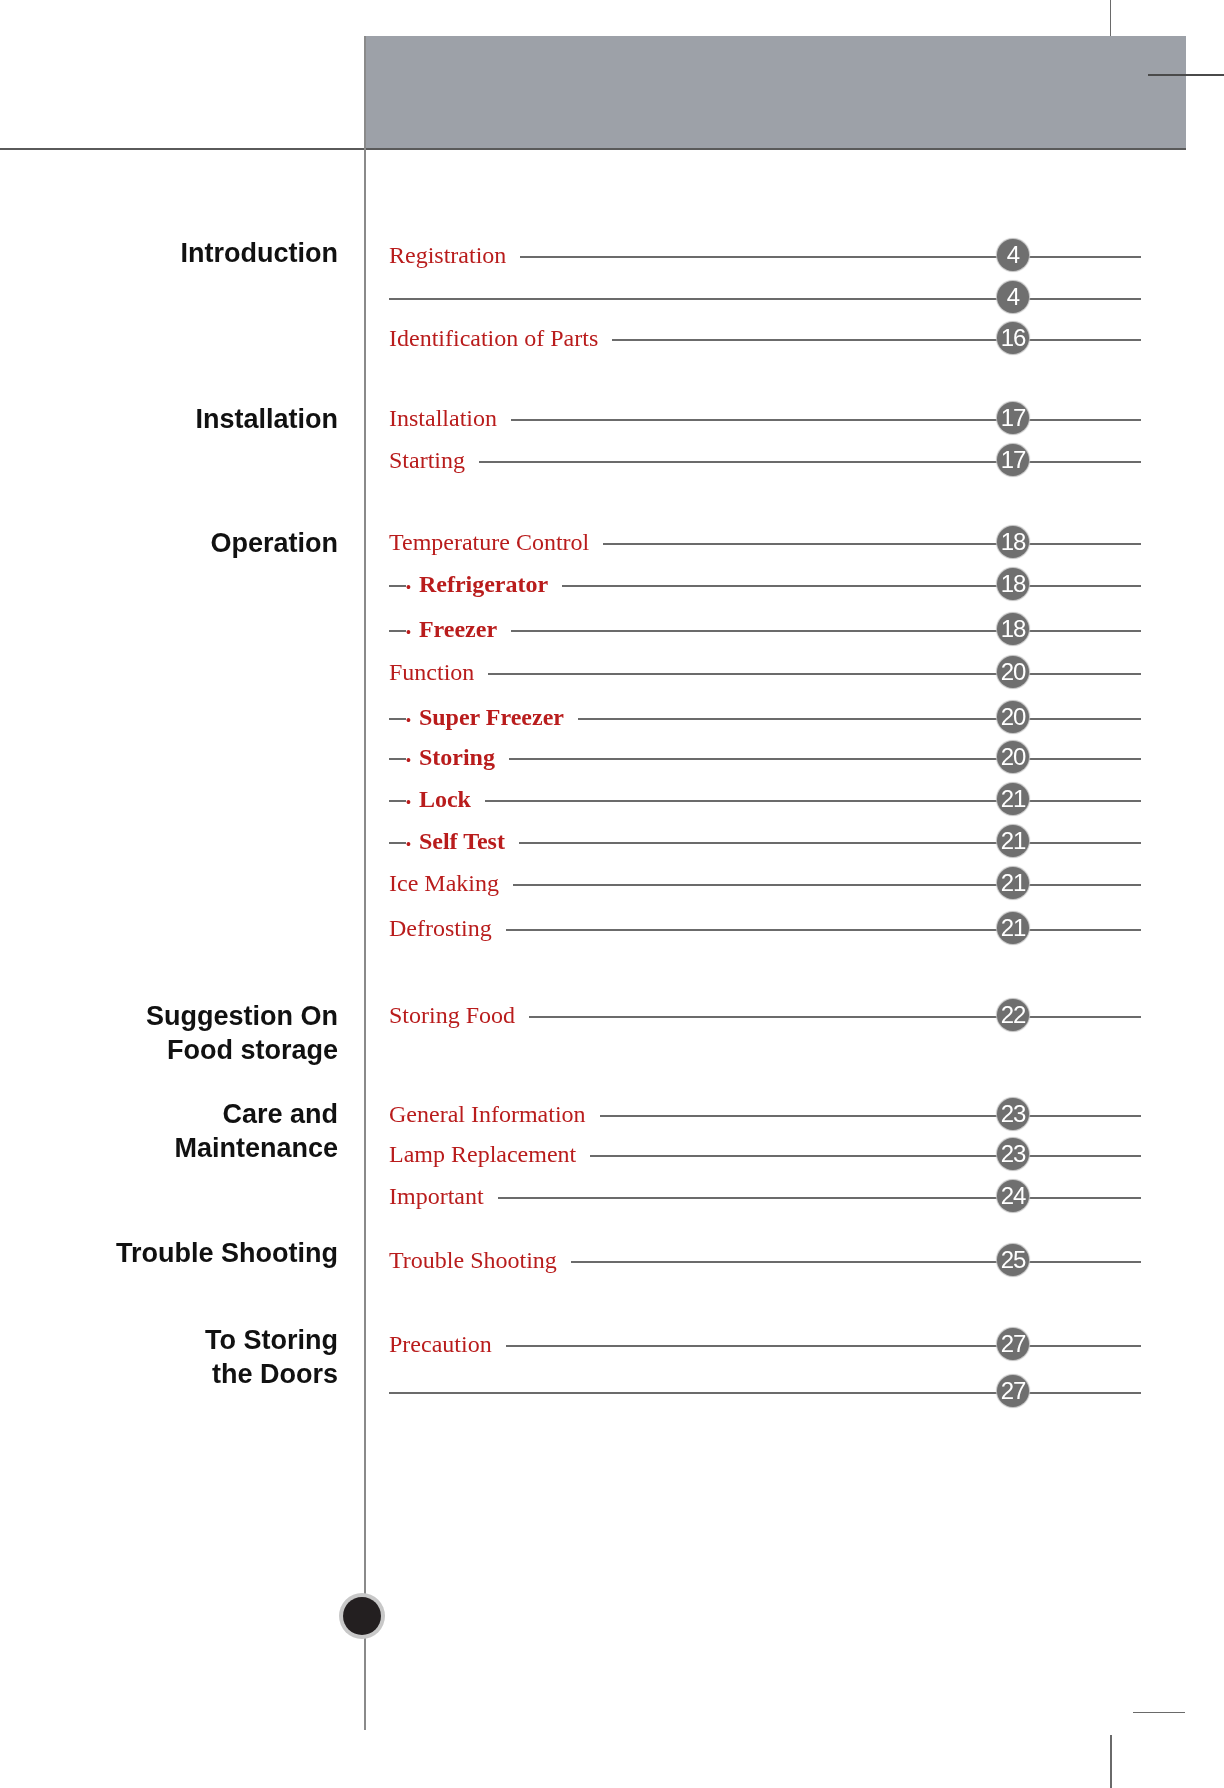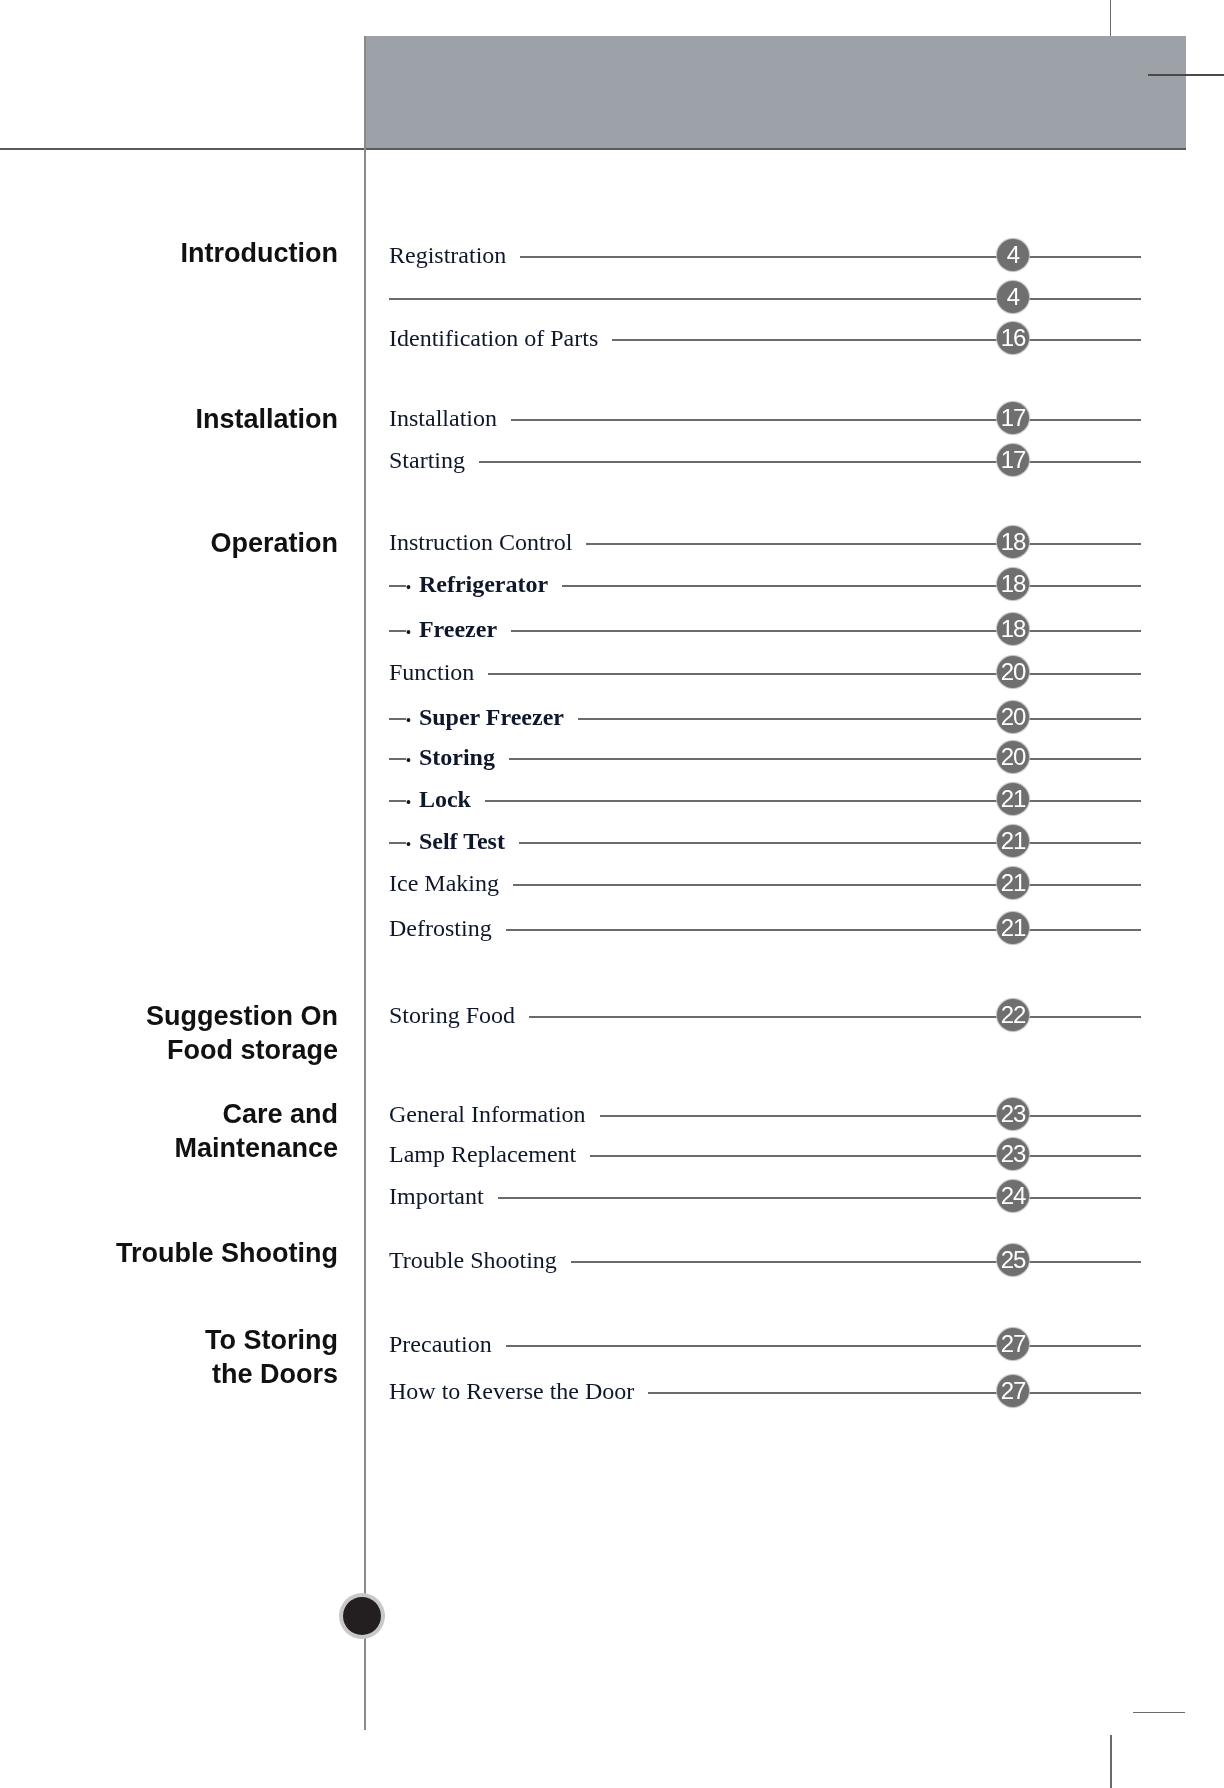--- a/index.html
+++ b/index.html
@@ -9,21 +9,21 @@
   .spine { position:absolute; left:364px; top:36px; width:2px; height:1694px; background:#8a8a8a; }
   .crop-top-v { position:absolute; left:1110px; top:0; width:1px; height:36px; background:#6a6a6a; }
   .crop-top-h { position:absolute; left:1148px; top:74px; width:76px; height:2px; background:#4a4a4a; }
   .crop-bot-h { position:absolute; left:1133px; top:1712px; width:52px; height:1px; background:#6a6a6a; }
   .crop-bot-v { position:absolute; left:1110px; top:1735px; width:2px; height:53px; background:#6a6a6a; }
   .page-dot { position:absolute; left:343px; top:1597px; width:38px; height:38px; border-radius:50%; background:#231f20; box-shadow:0 0 0 4px #c8c8c8; }
 
   .section-title { position:absolute; right:886px; width:300px; text-align:right; font-family:"Liberation Sans", sans-serif; font-weight:bold; font-size:27px; line-height:34px; color:#111; }
 
   .entry { position:absolute; left:389px; width:752px; height:34px; }
-  .entry .label { position:absolute; left:0; top:0; font-size:24px; line-height:34px; color:#0f172a; background:#fff; padding-right:14px; white-space:nowrap; z-index:2; }
+  .entry .label { position:absolute; left:0; top:0; font-size:24px; line-height:34px; color:#b91c1c; background:#fff; padding-right:14px; white-space:nowrap; z-index:2; }
   .entry.sub .label { left:17px;font-weight:bold; }
   .entry .leader { position:absolute; left:0; right:0; top:18px; height:2px; background:#6b6b6b; z-index:1; }
   .entry .badge { position:absolute; left:608px; top:1px; width:32px; height:32px; border-radius:50%; background:#6f6f6f; color:#fff; font-family:"Liberation Sans", sans-serif; font-size:24px; line-height:32px; text-align:center; letter-spacing:-1px; z-index:3; box-shadow:0 0 1px 1px #bdbdbd; }
 </style>
 </head>
 <body>
 
 <div class="header-band"></div>
 <div class="header-rule"></div>
 <div class="spine"></div>
@@ -61,21 +61,21 @@
     <div class="leader"></div>
     <span class="badge">17</span>
   </div>
 <div class="entry" style="top:443px;">
     <span class="label">Starting</span>
     <div class="leader"></div>
     <span class="badge">17</span>
   </div>
 
 <div class="entry" style="top:525px;">
-    <span class="label">Instruction Control</span>
+    <span class="label">Temperature Control</span>
     <div class="leader"></div>
     <span class="badge">18</span>
   </div>
 <div class="entry sub" style="top:567px;">
     <span class="label"><span style="font-size:14px;margin-right:8px;">•</span><span>Refrigerator</span></span>
     <div class="leader"></div>
     <span class="badge">18</span>
   </div>
 <div class="entry sub" style="top:612px;">
     <span class="label"><span style="font-size:14px;margin-right:8px;">•</span><span>Freezer</span></span>
@@ -145,16 +145,15 @@
     <div class="leader"></div>
     <span class="badge">25</span>
   </div>
 
 <div class="entry" style="top:1327px;">
     <span class="label">Precaution</span>
     <div class="leader"></div>
     <span class="badge">27</span>
   </div>
 <div class="entry" style="top:1374px;">
-    <span class="label">How to Reverse the Door</span>
     <div class="leader"></div>
     <span class="badge">27</span>
   </div>
 
 </body></html>

